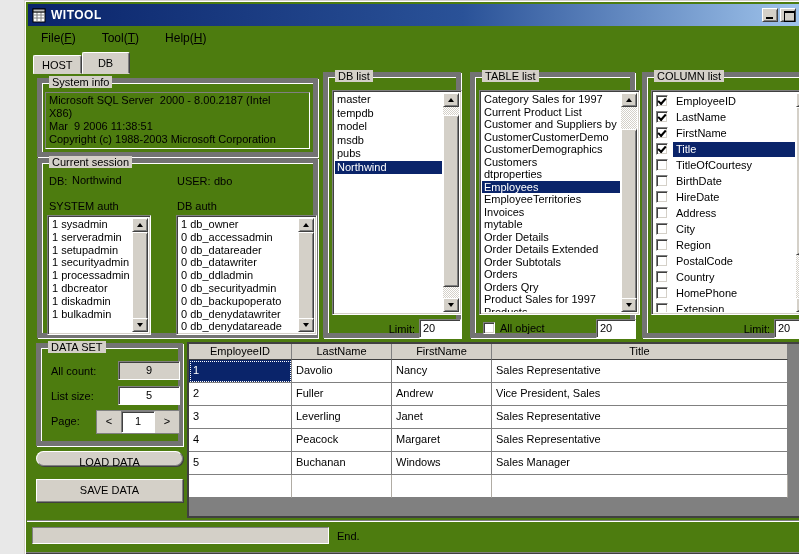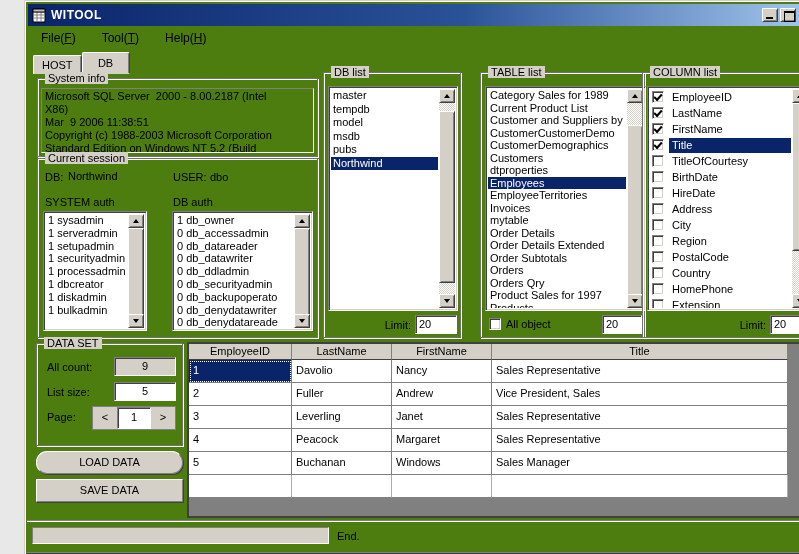--- a/index.html
+++ b/index.html
@@ -30,21 +30,21 @@
   
   .menubar{position:absolute;left:4px;top:26px;width:791px;height:24px;display:flex;align-items:center;gap:26px;padding-left:13px;font-size:12px;}
   .menu-item{white-space:pre;}
   .menu-item u{text-decoration:underline;}
   
   .tabstrip{position:absolute;left:9px;top:52px;height:22px;display:flex;align-items:flex-end;}
   .tab{height:19px;line-height:18px;min-width:48px;text-align:center;padding:0 8px;background:#D4D0C8;
     border:1px solid;border-color:#fff #404040 #D4D0C8 #fff;border-radius:2px 2px 0 0;box-shadow:inset -1px 0 0 #808080;}
   .tab.selected{height:22px;line-height:20px;font-weight:normal;box-shadow:inset -1px 0 0 #808080,inset 1px 0 0 #D4D0C8;}
   
-  .group{position:absolute;border:1px solid #737373;box-shadow:inset 1px 1px 0 #fff,1px 1px 0 #fff;padding-left:35px;}
+  .group{position:absolute;border:5px solid #737373;box-shadow:inset 1px 1px 0 #fff,1px 1px 0 #fff;padding-left:35px;}
   .legend{position:absolute;top:-7px;left:7px;background:#D4D0C8;padding:0 3px;line-height:12px;}
   .field{position:absolute;background:#fff;border:1px solid;border-color:#808080 #fff #fff #808080;
     box-shadow:inset 1px 1px 0 #404040;padding:2px 3px 0 3px;overflow:hidden;}
   .field.grey{background:#D4D0C8;text-align:center;}
   .field.center{text-align:center;}
   .label{position:absolute;white-space:pre;}
   
   .listbox{position:absolute;background:#fff;border:1px solid;border-color:#808080 #fff #fff #808080;
     box-shadow:inset 1px 1px 0 #404040,inset -1px -1px 0 #D4D0C8;overflow:hidden;}
   .litems{position:absolute;left:2px;top:2px;right:19px;bottom:2px;overflow:hidden;}
@@ -220,26 +220,26 @@
       <div class="vscroll">
         <div class="sbtn up"></div>
         <div class="thumb" style="top:22px;height:172px;"></div>
         <div class="sbtn down"></div>
       </div>
     </div>
     <span class="label" style="left:52px;top:246px;width:35px;text-align:right;">Limit:</span>
     <div class="field" style="left:91px;top:242px;width:42px;height:19px;">20</div>
   </div>
 
-  <div class="group" style="left:456px;top:72px;width:165px;height:266px;">
+  <div class="group" style="left:446px;top:72px;width:165px;height:266px;">
     <span class="legend">TABLE list</span>
     <div class="listbox tlist" style="left:4px;top:13px;width:161px;height:225px;">
       <div class="litems">
 
-      <div class="li">Category Sales for 1989</div>
+      <div class="li">Category Sales for 1997</div>
           <div class="li">Current Product List</div>
           <div class="li">Customer and Suppliers by</div>
           <div class="li">CustomerCustomerDemo</div>
           <div class="li">CustomerDemographics</div>
           <div class="li">Customers</div>
           <div class="li">dtproperties</div>
           <div class="li selected">Employees</div>
           <div class="li">EmployeeTerritories</div>
           <div class="li">Invoices</div>
           <div class="li">mytable</div>
@@ -343,21 +343,21 @@
     <span class="label" style="left:10px;top:42px;">List size:</span>
     <div class="field center" style="left:77px;top:38px;width:62px;height:19px;">5</div>
     <span class="label" style="left:10px;top:67px;">Page:</span>
     <div class="pagectl" style="left:55px;top:62px;width:84px;height:24px;">
       <div class="pbtn">&lt;</div>
       <div class="pfield">1</div>
       <div class="pbtn">&gt;</div>
     </div>
   </div>
 
-  <div class="pushbtn" style="left:12px;top:451px;width:147px;height:23px;border-radius:11px;">LOAD DATA</div>
+  <div class="pushbtn" style="left:12px;top:451px;width:147px;height:15px;border-radius:11px;">LOAD DATA</div>
   <div class="pushbtn" style="left:12px;top:479px;width:147px;height:23px;">SAVE DATA</div>
 
   <div class="grid">
     <div class="ghead">
 
     <div class="ghc">EmployeeID</div>
         <div class="ghc">LastName</div>
         <div class="ghc">FirstName</div>
         <div class="ghc">Title</div>
       </div>

